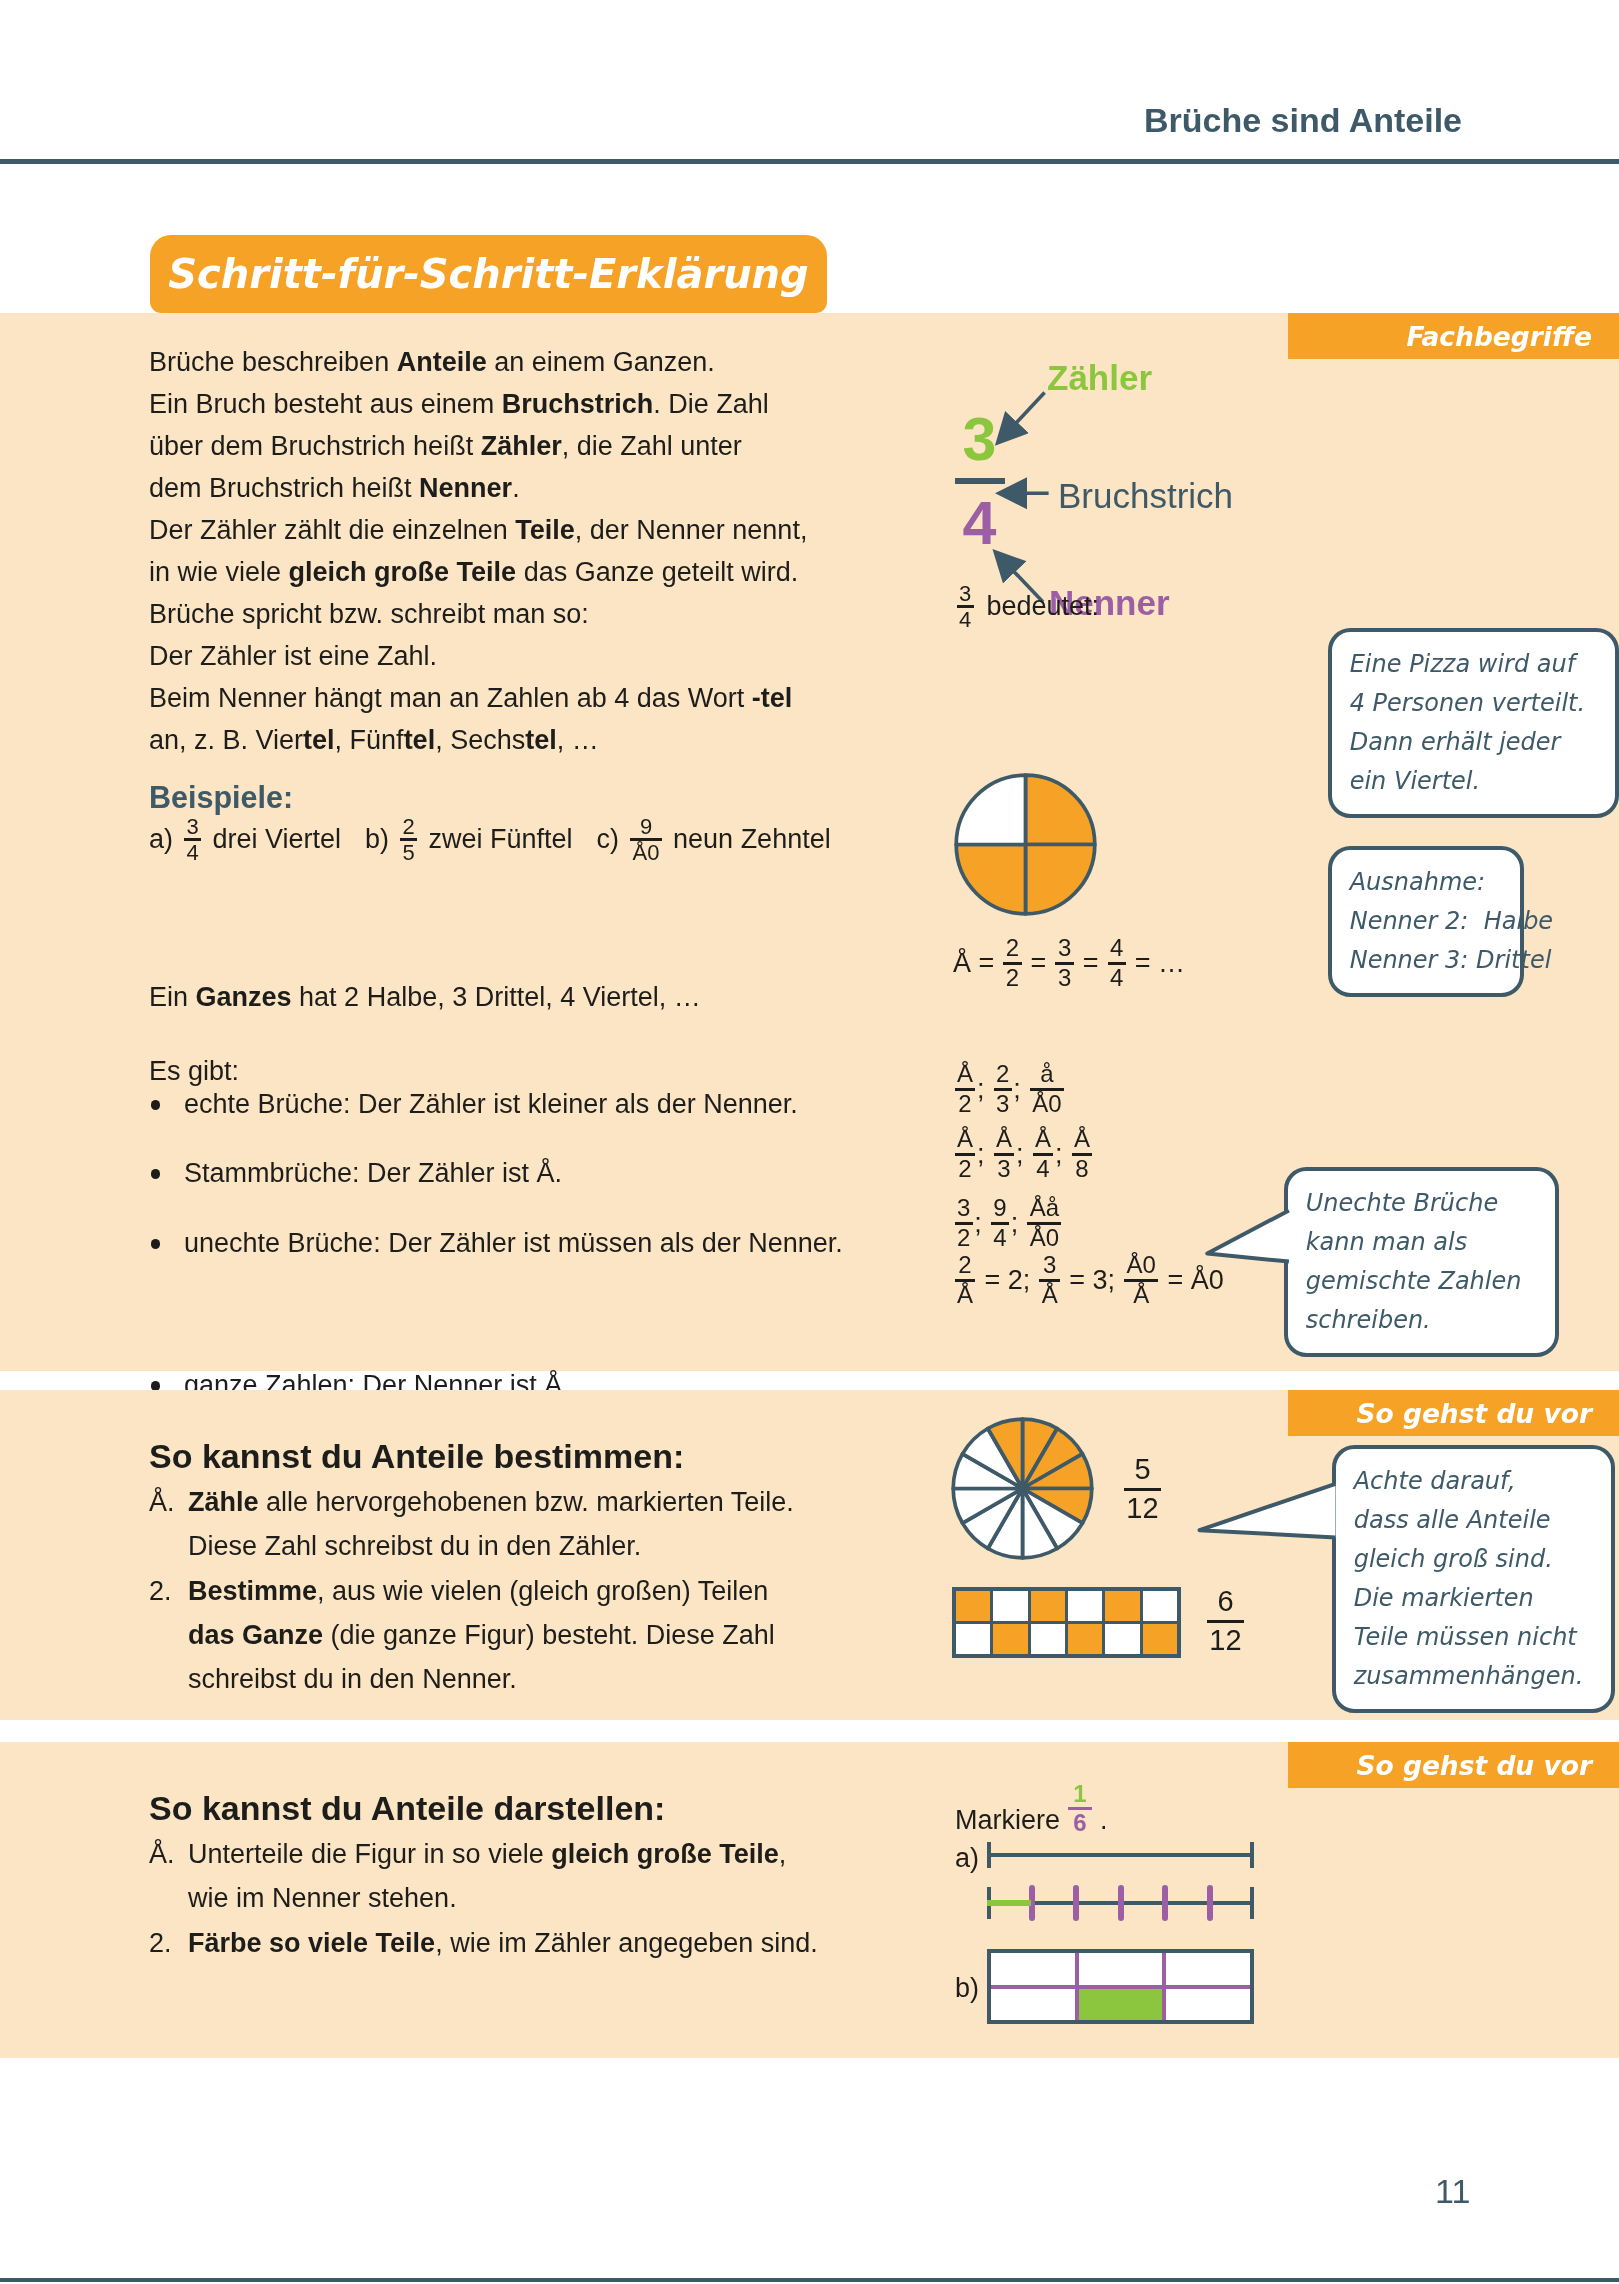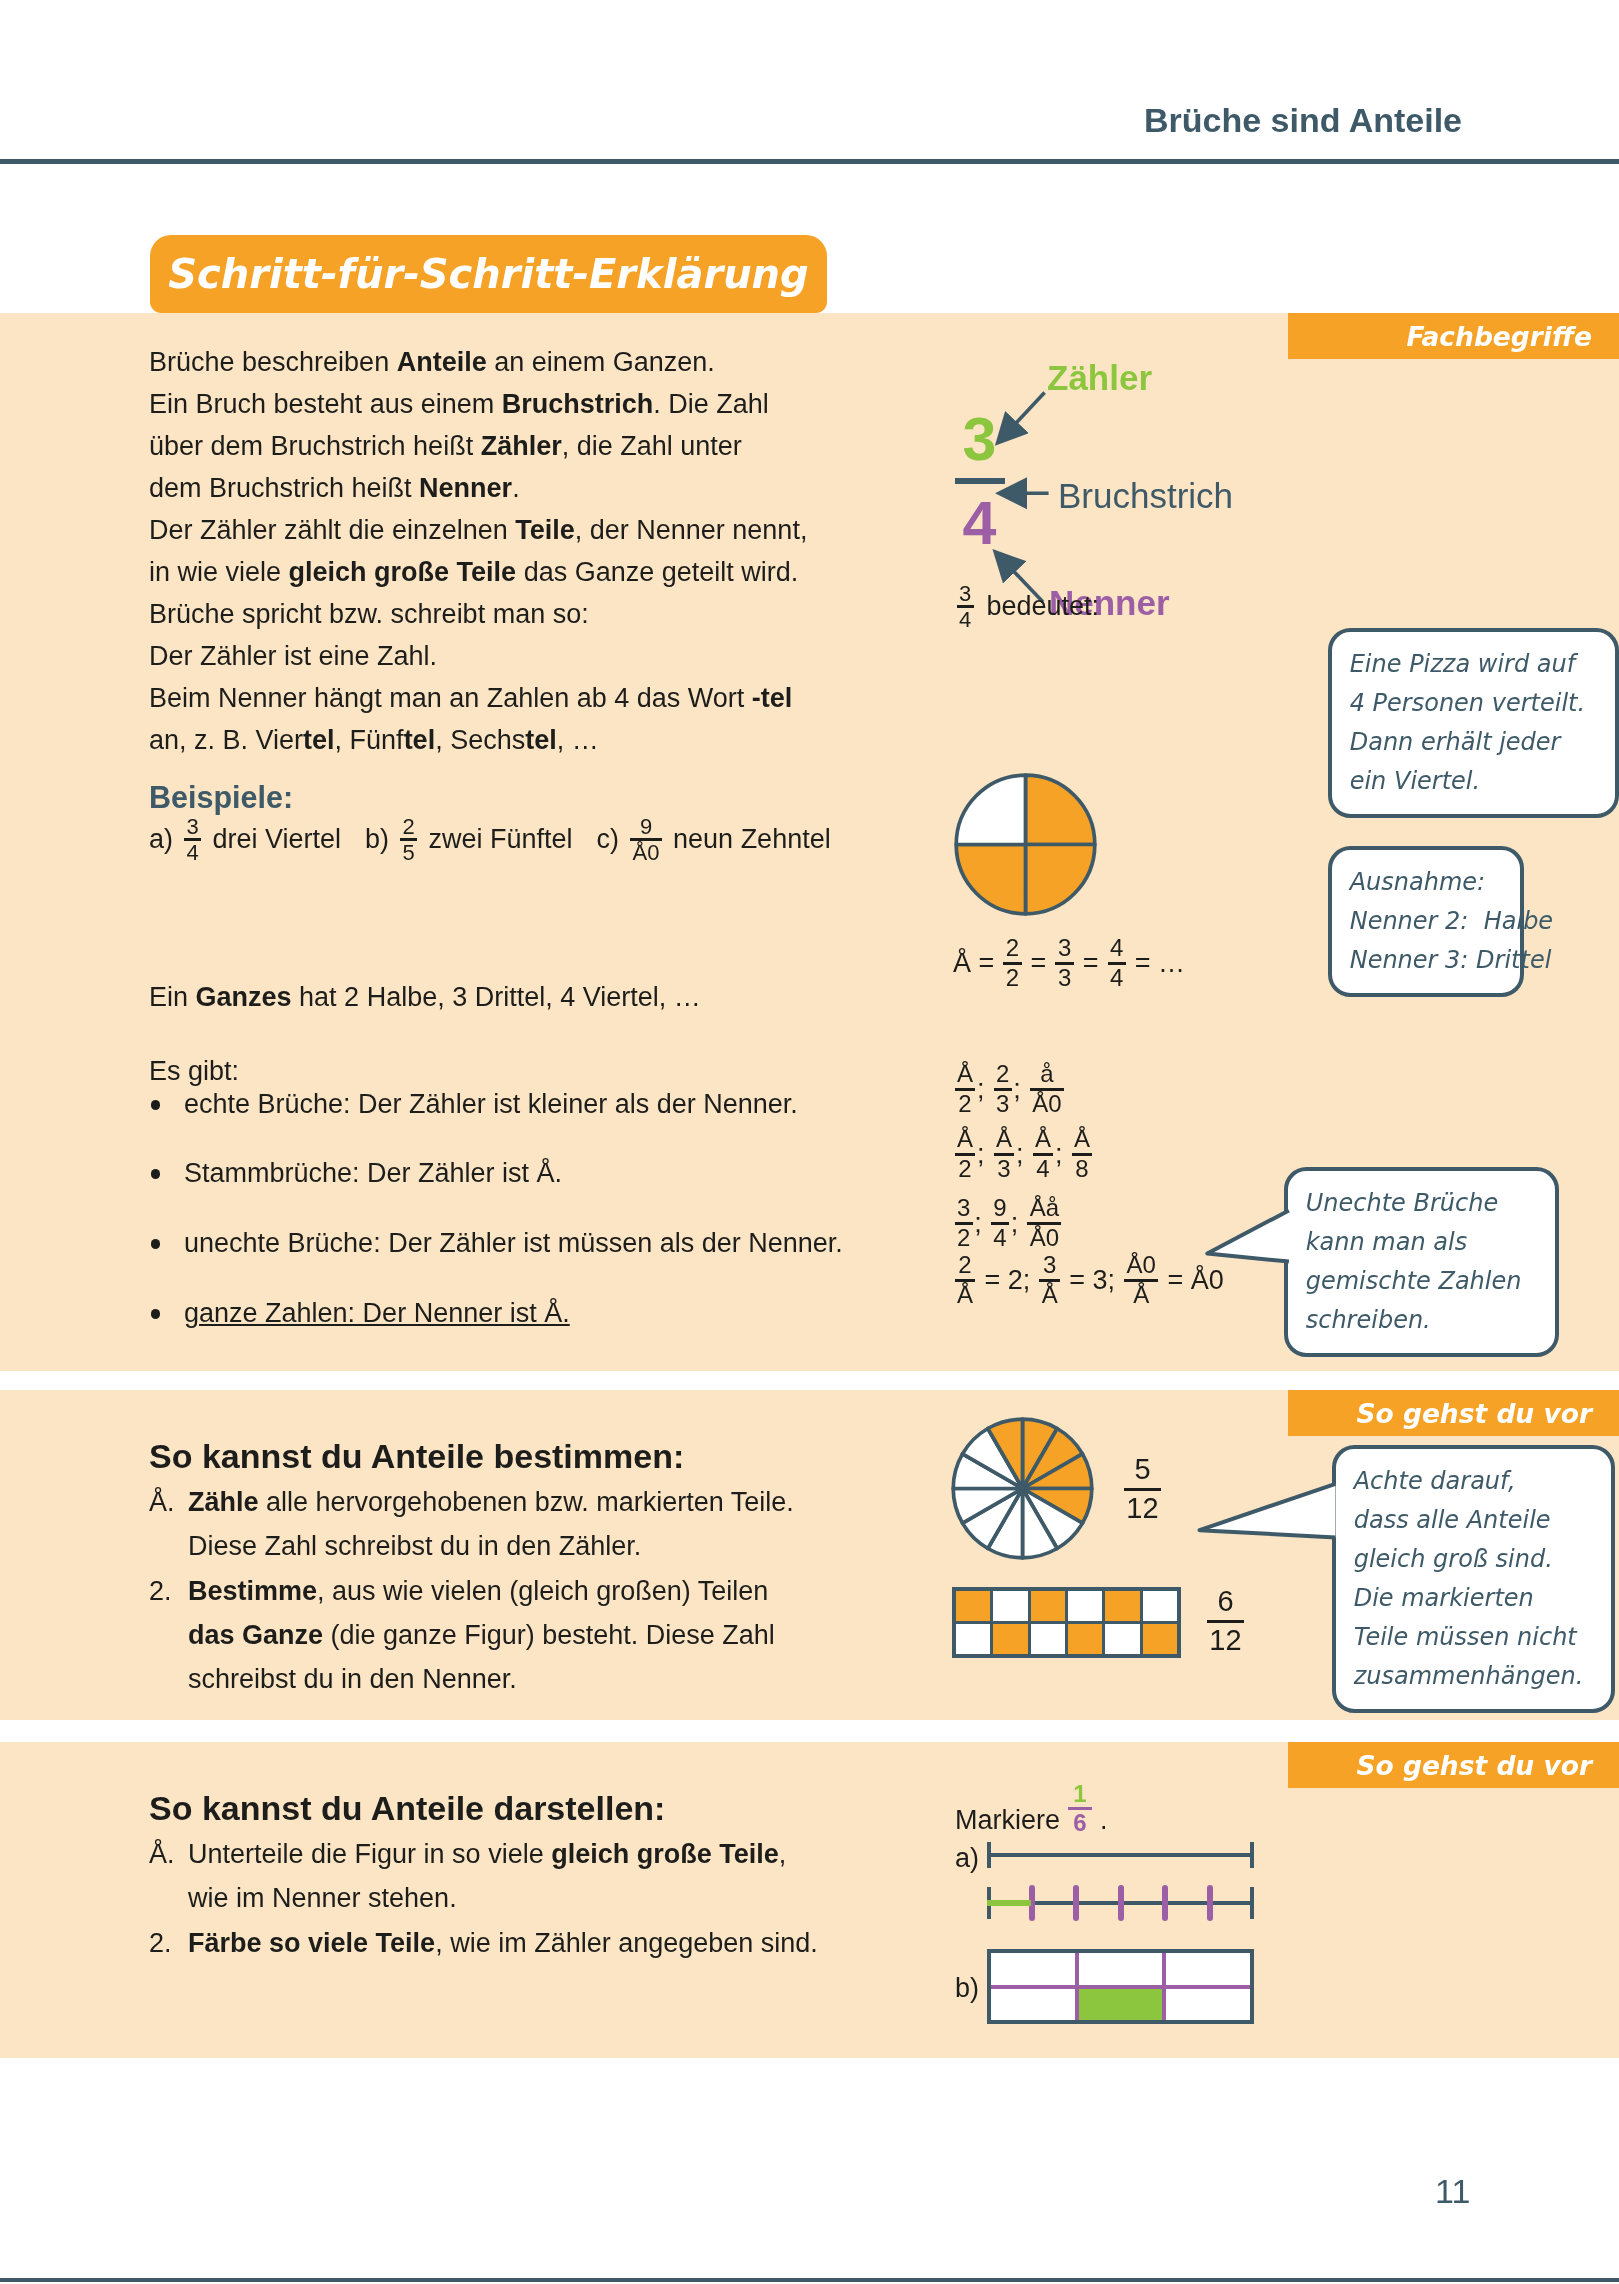--- a/index.html
+++ b/index.html
@@ -186,21 +186,21 @@
         <span class="fb"></span>
         <span class="fd">4</span>
       </span>
       <span class="tok"> = …</span>
     </div>
 
   <div class="abs body-text" style="left:149px;top:1050px;">Es gibt:</div>
   <div class="bullet" style="top:1156px;">Stammbrüche: Der Zähler ist Å.</div>
   <div class="bullet" style="top:1087px;">echte Brüche: Der Zähler ist kleiner als der Nenner.</div>
   <div class="bullet" style="top:1226px;">unechte Brüche: Der Zähler ist müssen als der Nenner.</div>
-  <div class="bullet" style="top:1296px;text-decoration:underline;">ganze Zahlen: Der Nenner ist Å.</div>
+  <div class="bullet" style="top:1368px;text-decoration:underline;">ganze Zahlen: Der Nenner ist Å.</div>
   <div class="mathrow" style="left:953px;top:1061px;">
       <span class="frac">
         <span class="fn">Å</span>
         <span class="fb"></span>
         <span class="fd">2</span>
       </span>
       <span class="tok">; </span>
       <span class="frac">
         <span class="fn">2</span>
         <span class="fb"></span>

